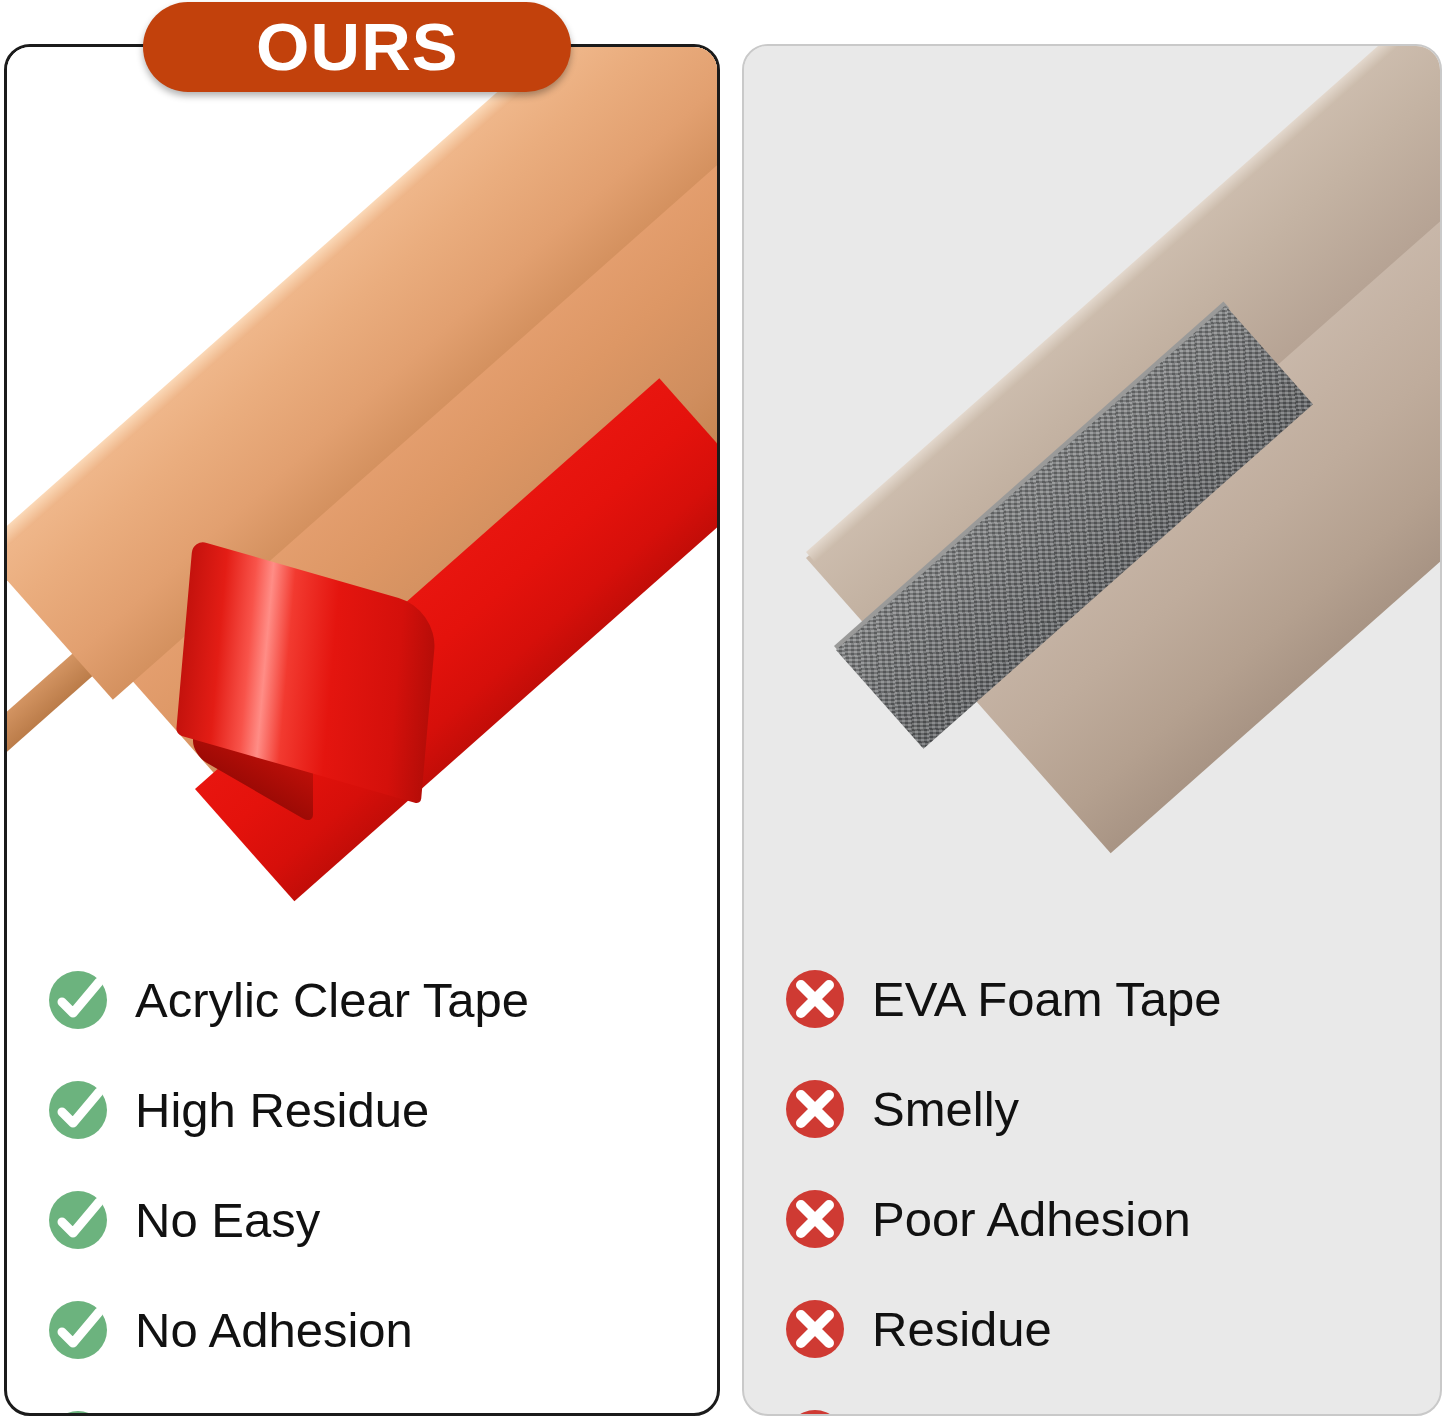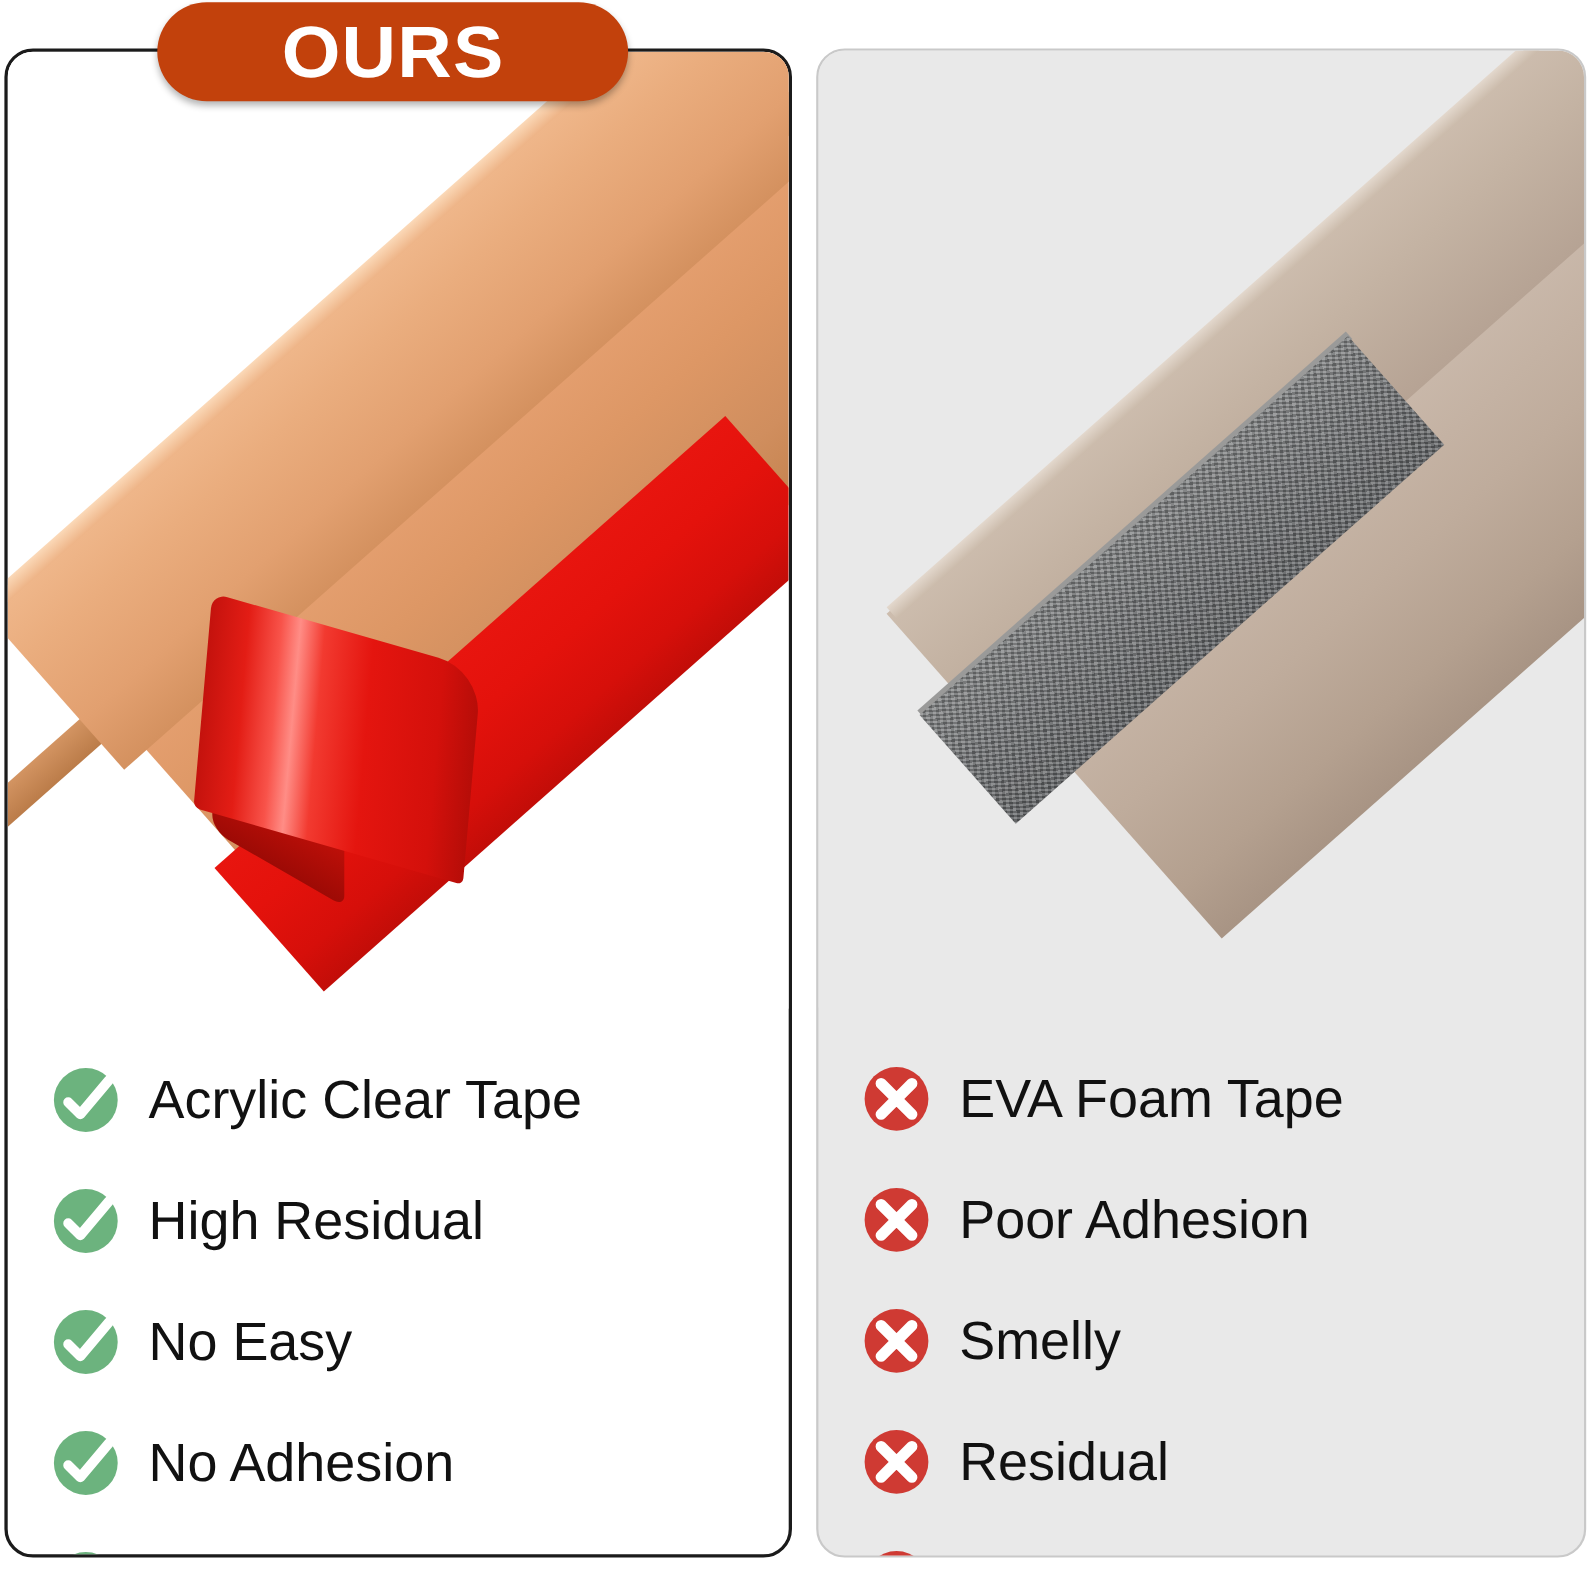--- a/index.html
+++ b/index.html
@@ -286,21 +286,21 @@
         <span class="feat-label">Acrylic Clear Tape</span>
       </div>
 
       <div class="feat-row">
         <span class="feat-icon">
           <svg viewBox="0 0 62 62">
             <circle cx="31" cy="31" r="29" fill="#6cb37e"></circle>
             <path d="M15 33 L26 44 L52 13" fill="none" stroke="#ffffff" stroke-width="9" stroke-linecap="round" stroke-linejoin="round"></path>
           </svg>
         </span>
-        <span class="feat-label">High Residual</span>
+        <span class="feat-label">High Residue</span>
       </div>
 
       <div class="feat-row">
         <span class="feat-icon">
           <svg viewBox="0 0 62 62">
             <circle cx="31" cy="31" r="29" fill="#6cb37e"></circle>
             <path d="M15 33 L26 44 L52 13" fill="none" stroke="#ffffff" stroke-width="9" stroke-linecap="round" stroke-linejoin="round"></path>
           </svg>
         </span>
         <span class="feat-label">No Easy</span>
@@ -354,41 +354,41 @@
         <span class="feat-label">EVA Foam Tape</span>
       </div>
 
       <div class="feat-row">
         <span class="feat-icon">
           <svg viewBox="0 0 62 62">
             <circle cx="31" cy="31" r="29" fill="#cf3a33"></circle>
             <path d="M17 17 L45 45 M45 17 L17 45" fill="none" stroke="#ffffff" stroke-width="10" stroke-linecap="round"></path>
           </svg>
         </span>
-        <span class="feat-label">Poor Adhesion</span>
+        <span class="feat-label">Smelly</span>
       </div>
 
       <div class="feat-row">
         <span class="feat-icon">
           <svg viewBox="0 0 62 62">
             <circle cx="31" cy="31" r="29" fill="#cf3a33"></circle>
             <path d="M17 17 L45 45 M45 17 L17 45" fill="none" stroke="#ffffff" stroke-width="10" stroke-linecap="round"></path>
           </svg>
         </span>
-        <span class="feat-label">Smelly</span>
+        <span class="feat-label">Poor Adhesion</span>
       </div>
 
       <div class="feat-row">
         <span class="feat-icon">
           <svg viewBox="0 0 62 62">
             <circle cx="31" cy="31" r="29" fill="#cf3a33"></circle>
             <path d="M17 17 L45 45 M45 17 L17 45" fill="none" stroke="#ffffff" stroke-width="10" stroke-linecap="round"></path>
           </svg>
         </span>
-        <span class="feat-label">Residual</span>
+        <span class="feat-label">Residue</span>
       </div>
 
       <div class="feat-row">
         <span class="feat-icon">
           <svg viewBox="0 0 62 62">
             <circle cx="31" cy="31" r="29" fill="#cf3a33"></circle>
             <path d="M17 17 L45 45 M45 17 L17 45" fill="none" stroke="#ffffff" stroke-width="10" stroke-linecap="round"></path>
           </svg>
         </span>
         <span class="feat-label">Easy to Delaminate</span>

